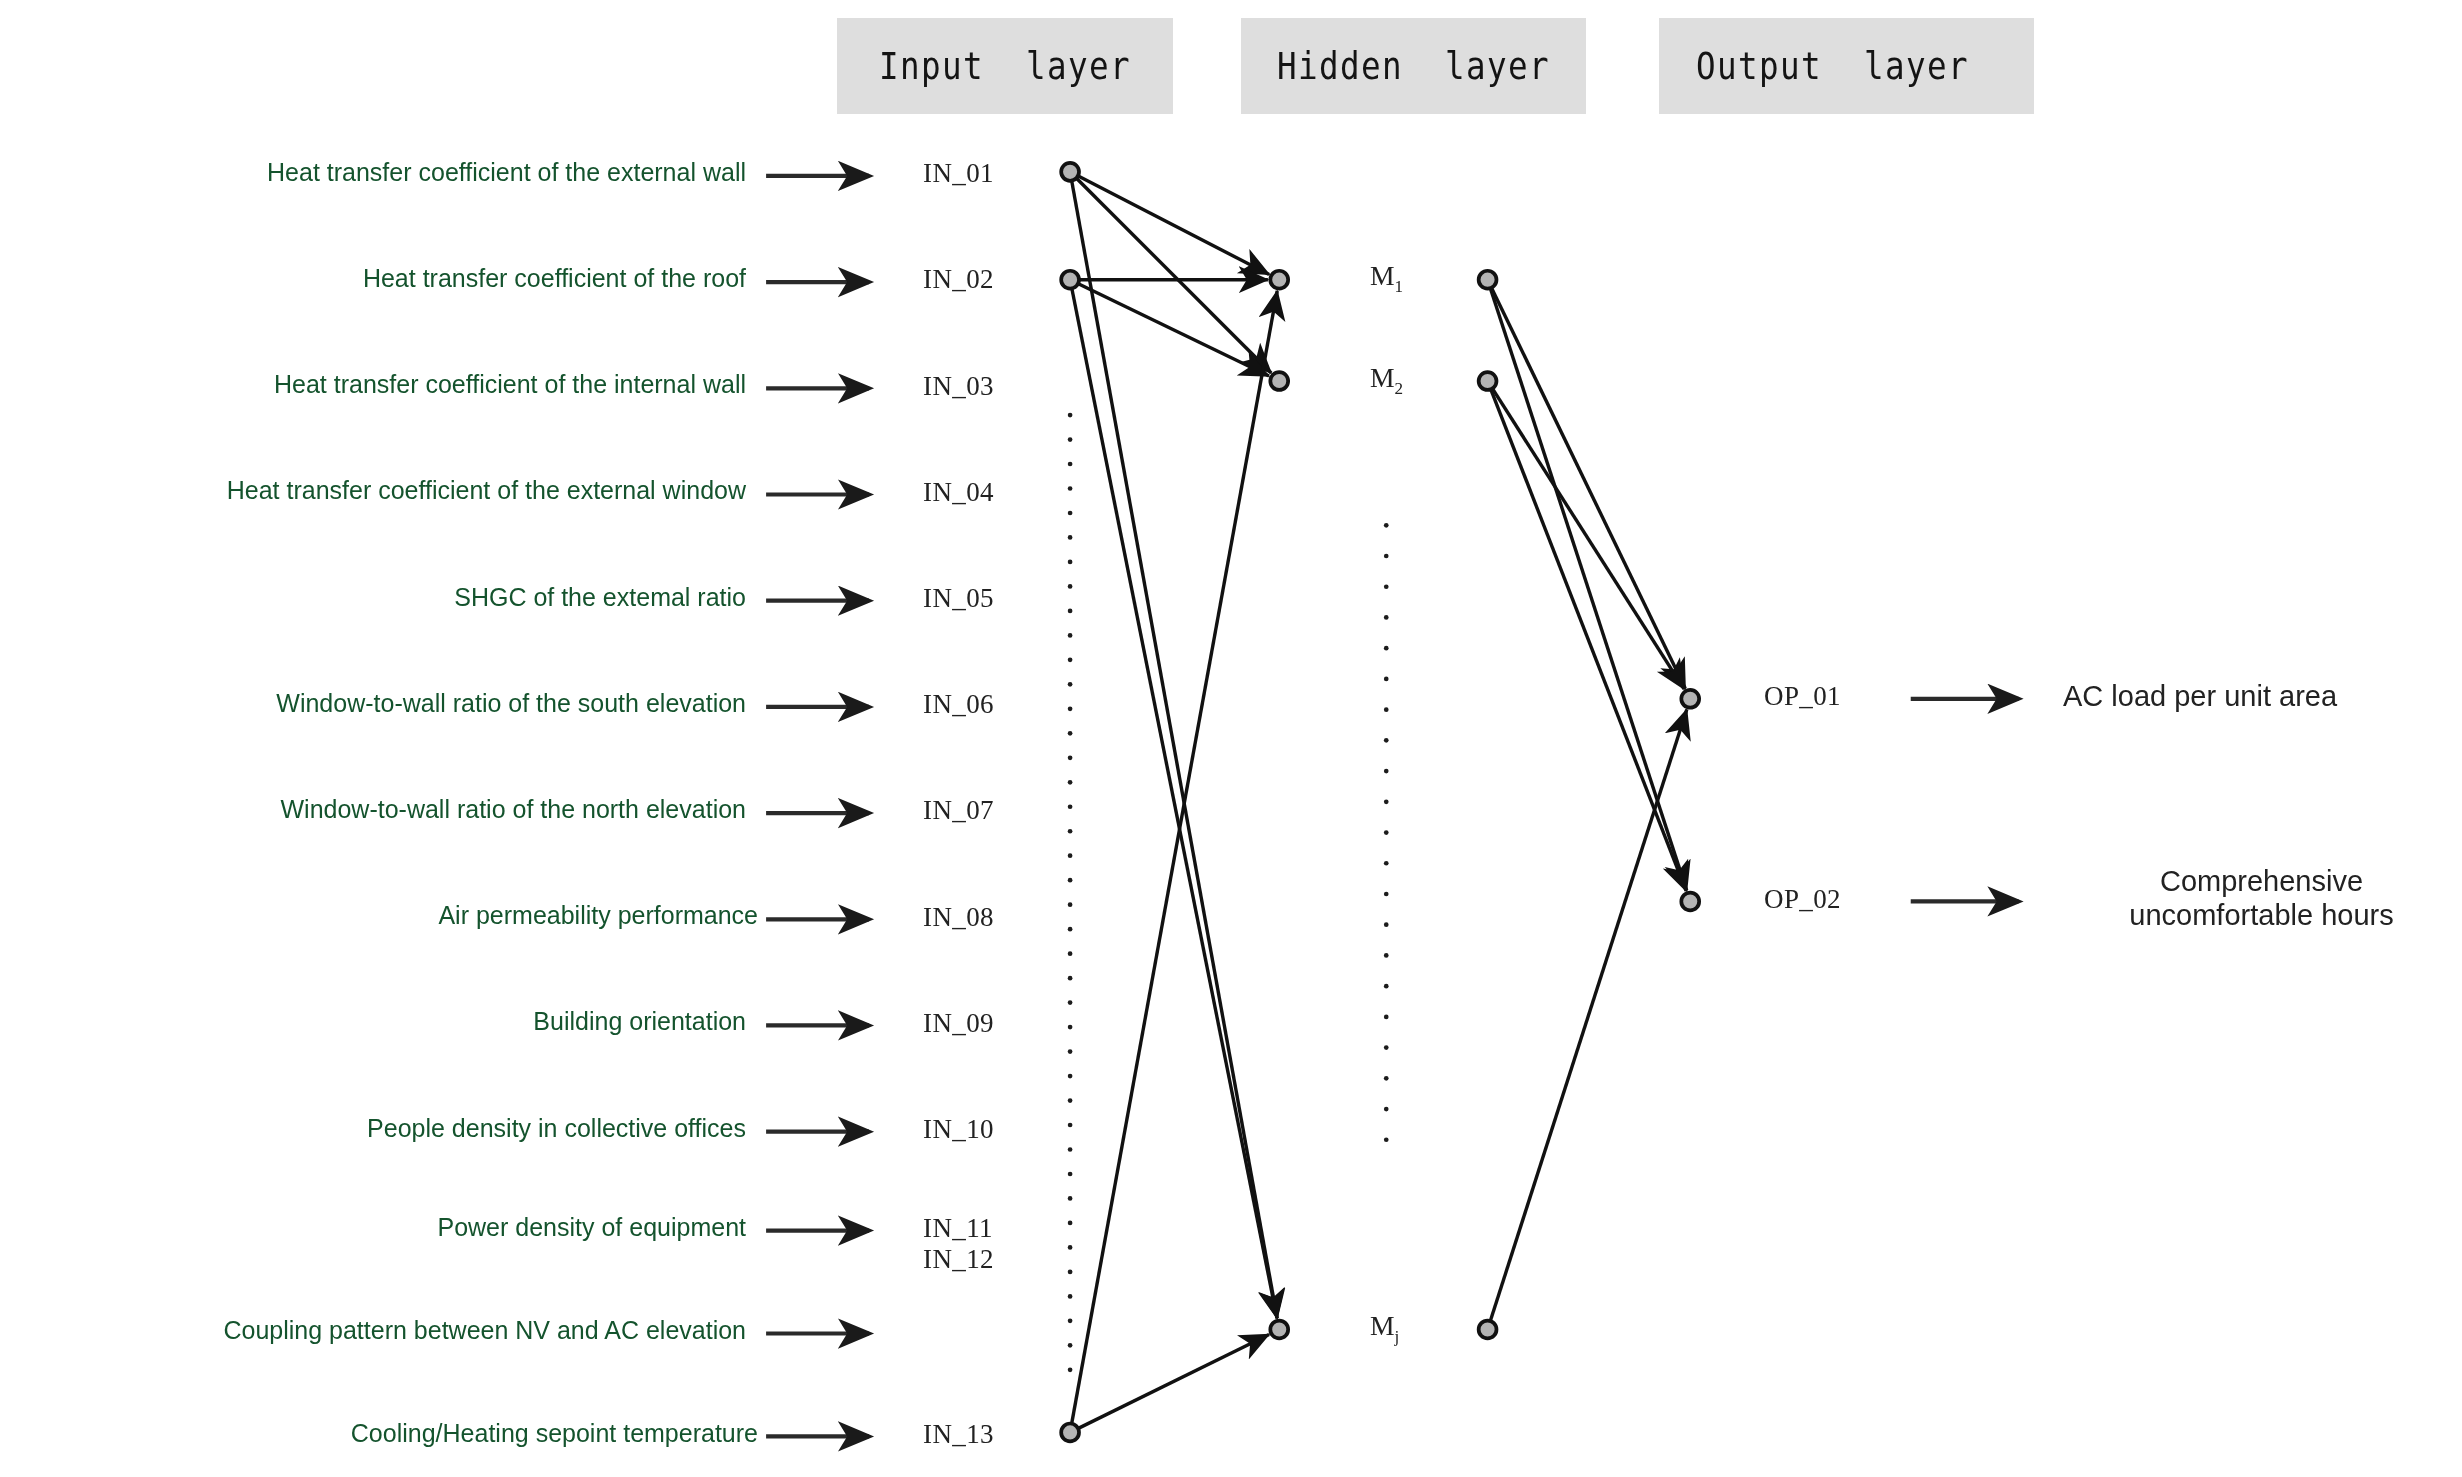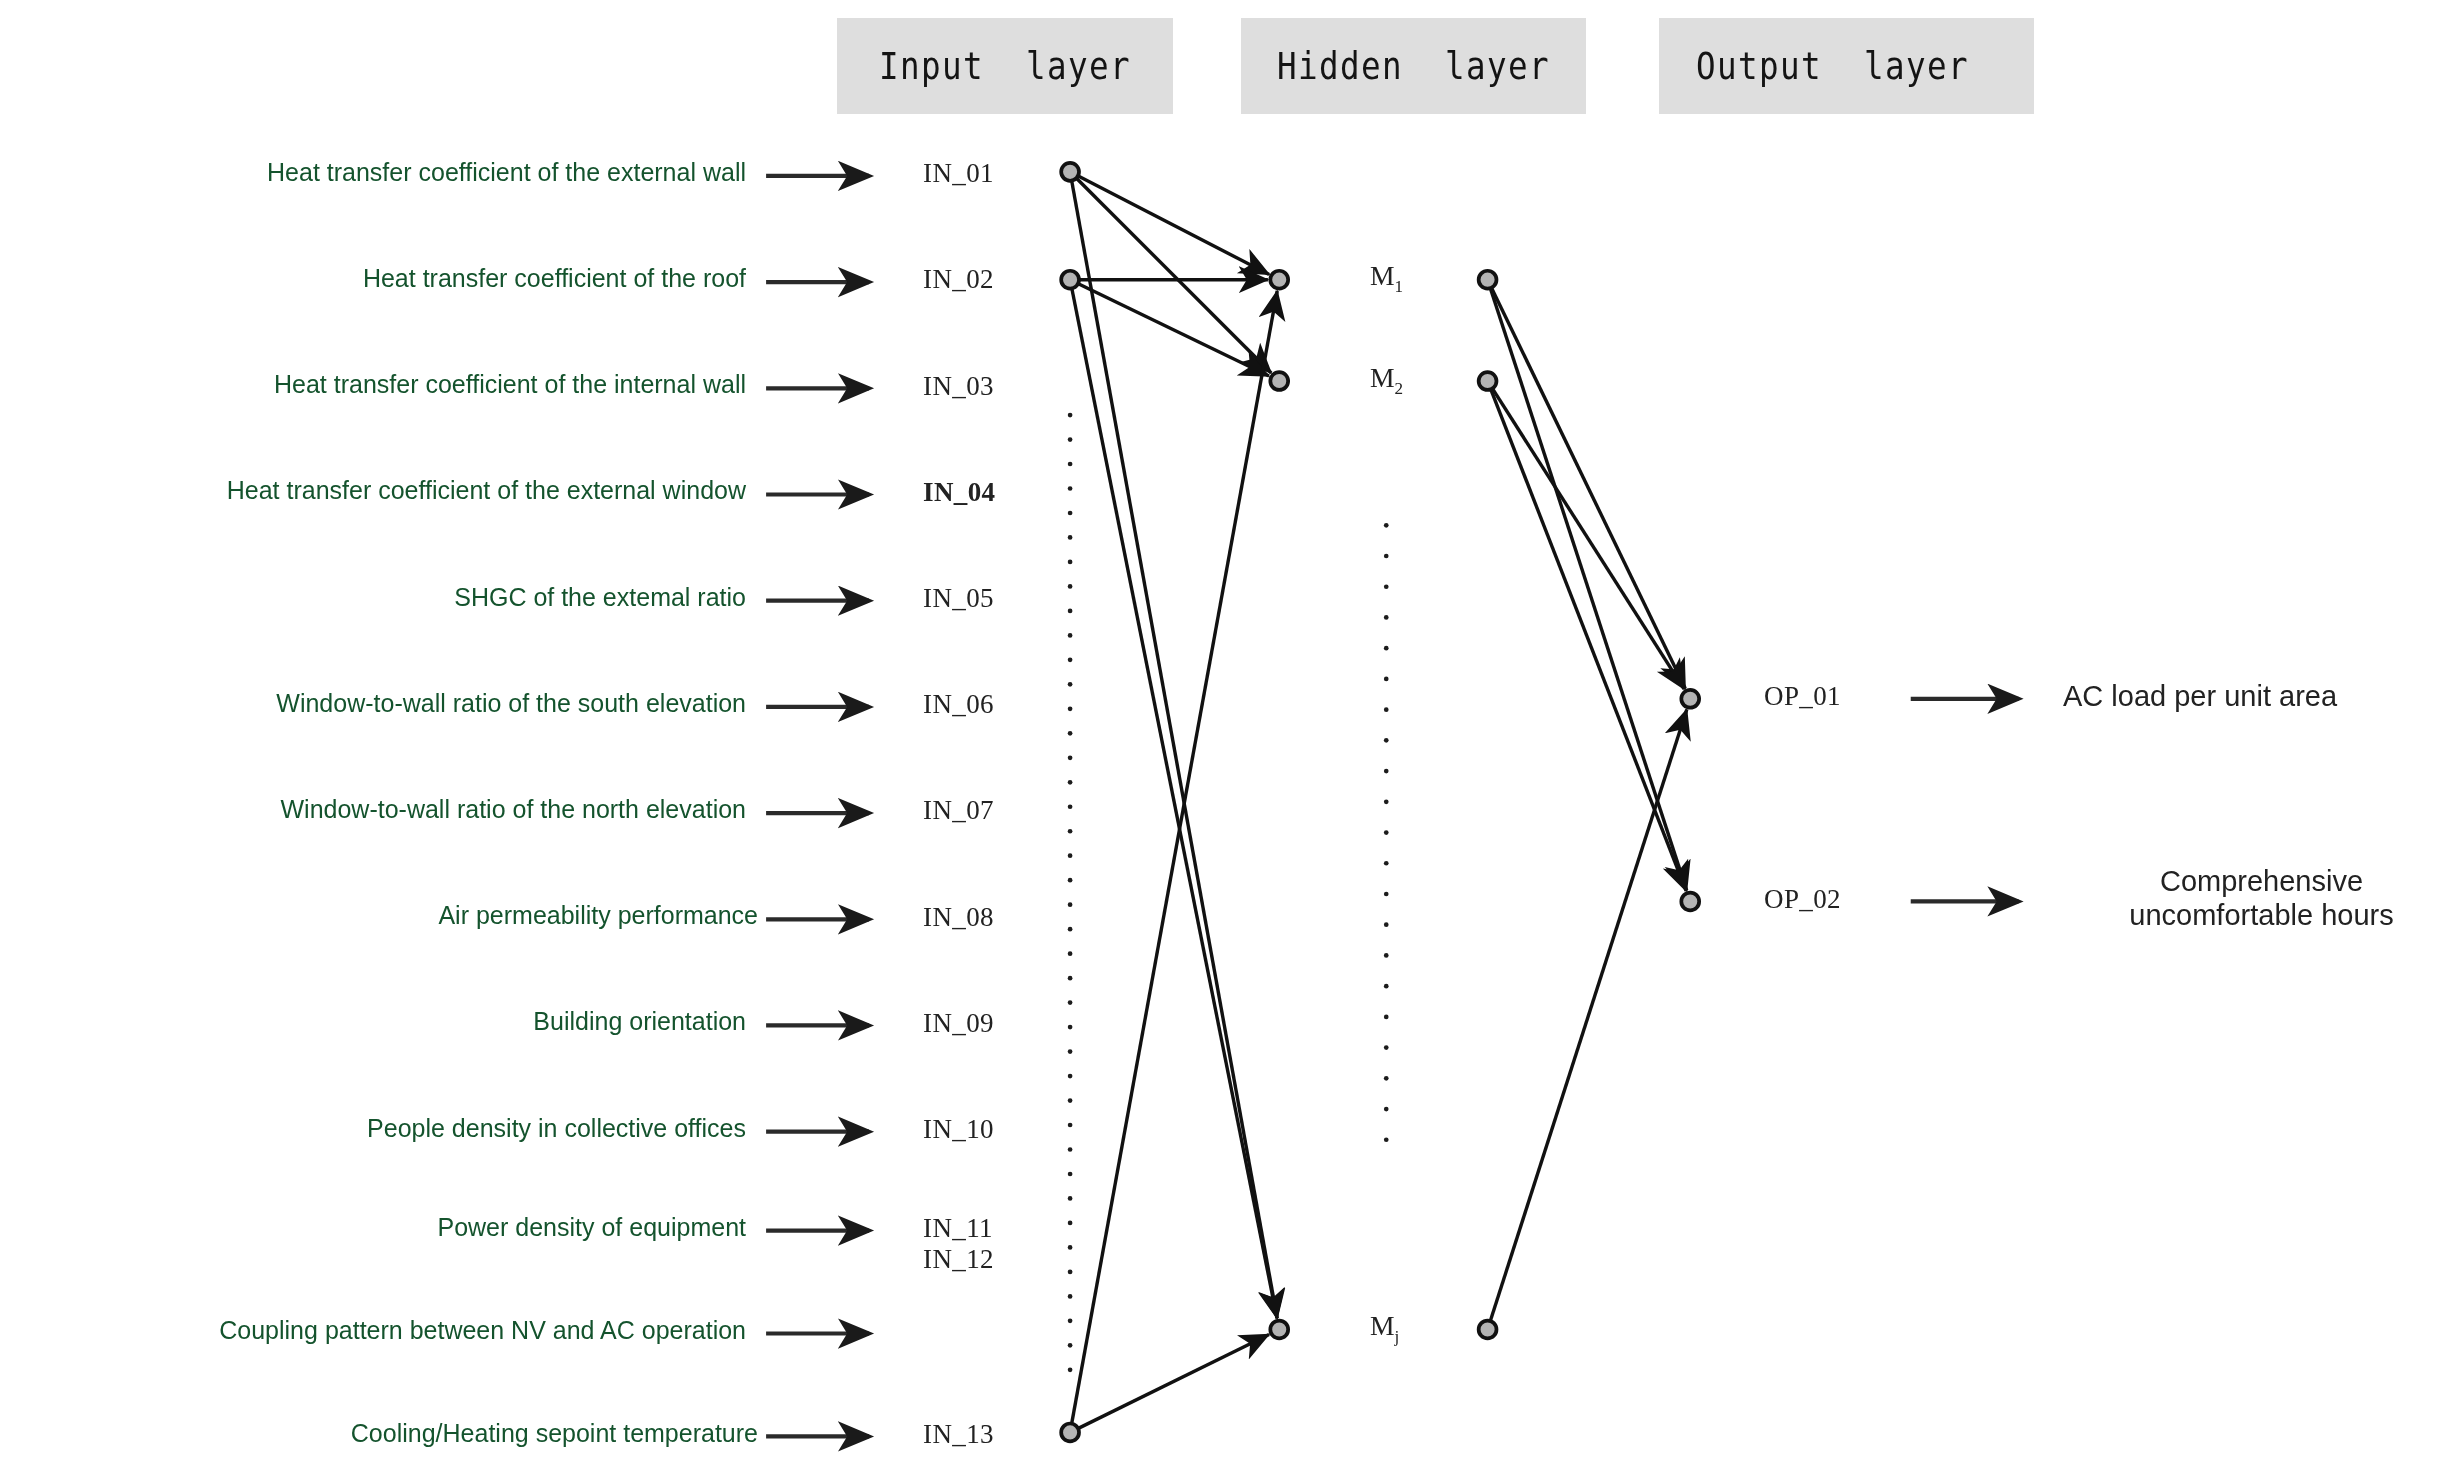--- a/index.html
+++ b/index.html
@@ -62,36 +62,36 @@
   </div>
 
   <div id="txt-layer">
       <div class="in-label" style="left: 0px; width: 746px; top: 160px;">Heat transfer coefficient of the external wall</div>
       <div class="in-code" style="left: 923px; top: 158px;">IN_01</div>
       <div class="in-label" style="left: 0px; width: 746px; top: 266px;">Heat transfer coefficient of the roof</div>
       <div class="in-code" style="left: 923px; top: 264px;">IN_02</div>
       <div class="in-label" style="left: 0px; width: 746px; top: 372px;">Heat transfer coefficient of the internal wall</div>
       <div class="in-code" style="left: 923px; top: 371px;">IN_03</div>
       <div class="in-label" style="left: 0px; width: 746px; top: 478px;">Heat transfer coefficient of the external window</div>
-      <div class="in-code" style="left: 923px; top: 477px; font-weight: bold;">IN_04</div>
+      <div class="in-code" style="left: 923px; top: 477px;">IN_04</div>
       <div class="in-label" style="left: 0px; width: 746px; top: 585px;">SHGC of the extemal ratio</div>
       <div class="in-code" style="left: 923px; top: 583px;">IN_05</div>
       <div class="in-label" style="left: 0px; width: 746px; top: 691px;">Window-to-wall ratio of the south elevation</div>
       <div class="in-code" style="left: 923px; top: 689px;">IN_06</div>
       <div class="in-label" style="left: 0px; width: 746px; top: 797px;">Window-to-wall ratio of the north elevation</div>
       <div class="in-code" style="left: 923px; top: 795px;">IN_07</div>
       <div class="in-label" style="left: 12px; width: 746px; top: 903px; text-align: right;">Air permeability performance</div>
       <div class="in-code" style="left: 923px; top: 902px;">IN_08</div>
       <div class="in-label" style="left: 0px; width: 746px; top: 1009px;">Building orientation</div>
       <div class="in-code" style="left: 923px; top: 1008px;">IN_09</div>
       <div class="in-label" style="left: 0px; width: 746px; top: 1116px;">People density in collective offices</div>
       <div class="in-code" style="left: 923px; top: 1114px;">IN_10</div>
       <div class="in-label" style="left: 0px; width: 746px; top: 1215px;">Power density of equipment</div>
       <div class="in-code" style="left: 923px; top: 1213px;">IN_11</div>
-      <div class="in-label" style="left: 0px; width: 746px; top: 1318px;">Coupling pattern between NV and AC operation</div>
+      <div class="in-label" style="left: 0px; width: 746px; top: 1318px;">Coupling pattern between NV and AC elevation</div>
       <div class="in-code" style="left: 923px; top: 1244px;">IN_12</div>
       <div class="in-label" style="left: 12px; width: 746px; top: 1421px;">Cooling/Heating sepoint temperature</div>
       <div class="in-code" style="left: 923px; top: 1419px;">IN_13</div>
       <div class="m-code" style="left: 1370px; top: 260px;"><span>M</span><sub>1</sub></div>
       <div class="m-code" style="left: 1370px; top: 362px;"><span>M</span><sub>2</sub></div>
       <div class="m-code" style="left: 1370px; top: 1310px;"><span>M</span><sub>j</sub></div>
       <div class="out-code" style="left: 1764px; top: 681px;">OP_01</div>
       <div class="out-text" style="left: 2063px; top: 679px; width: 397px; text-align: left;">AC load per unit area</div>
       <div class="out-code" style="left: 1764px; top: 884px;">OP_02</div>
       <div class="out-text" style="left: 2063px; top: 864px; width: 397px; text-align: center;">Comprehensive

